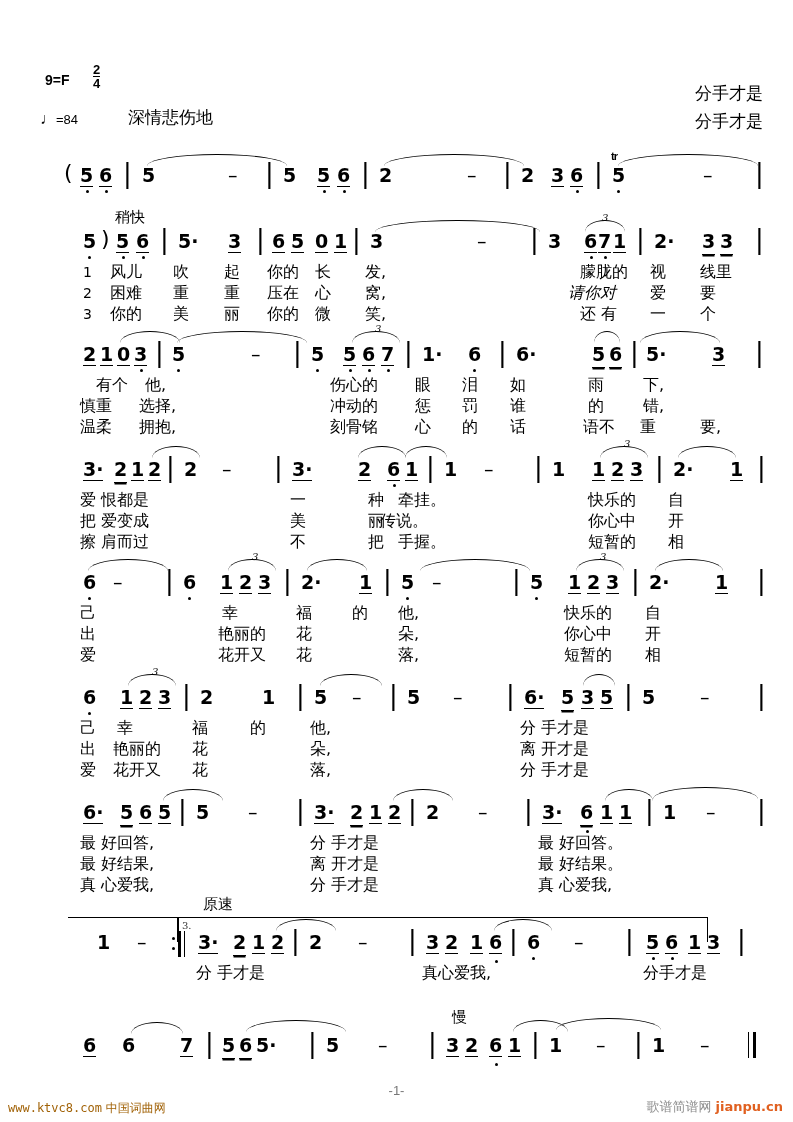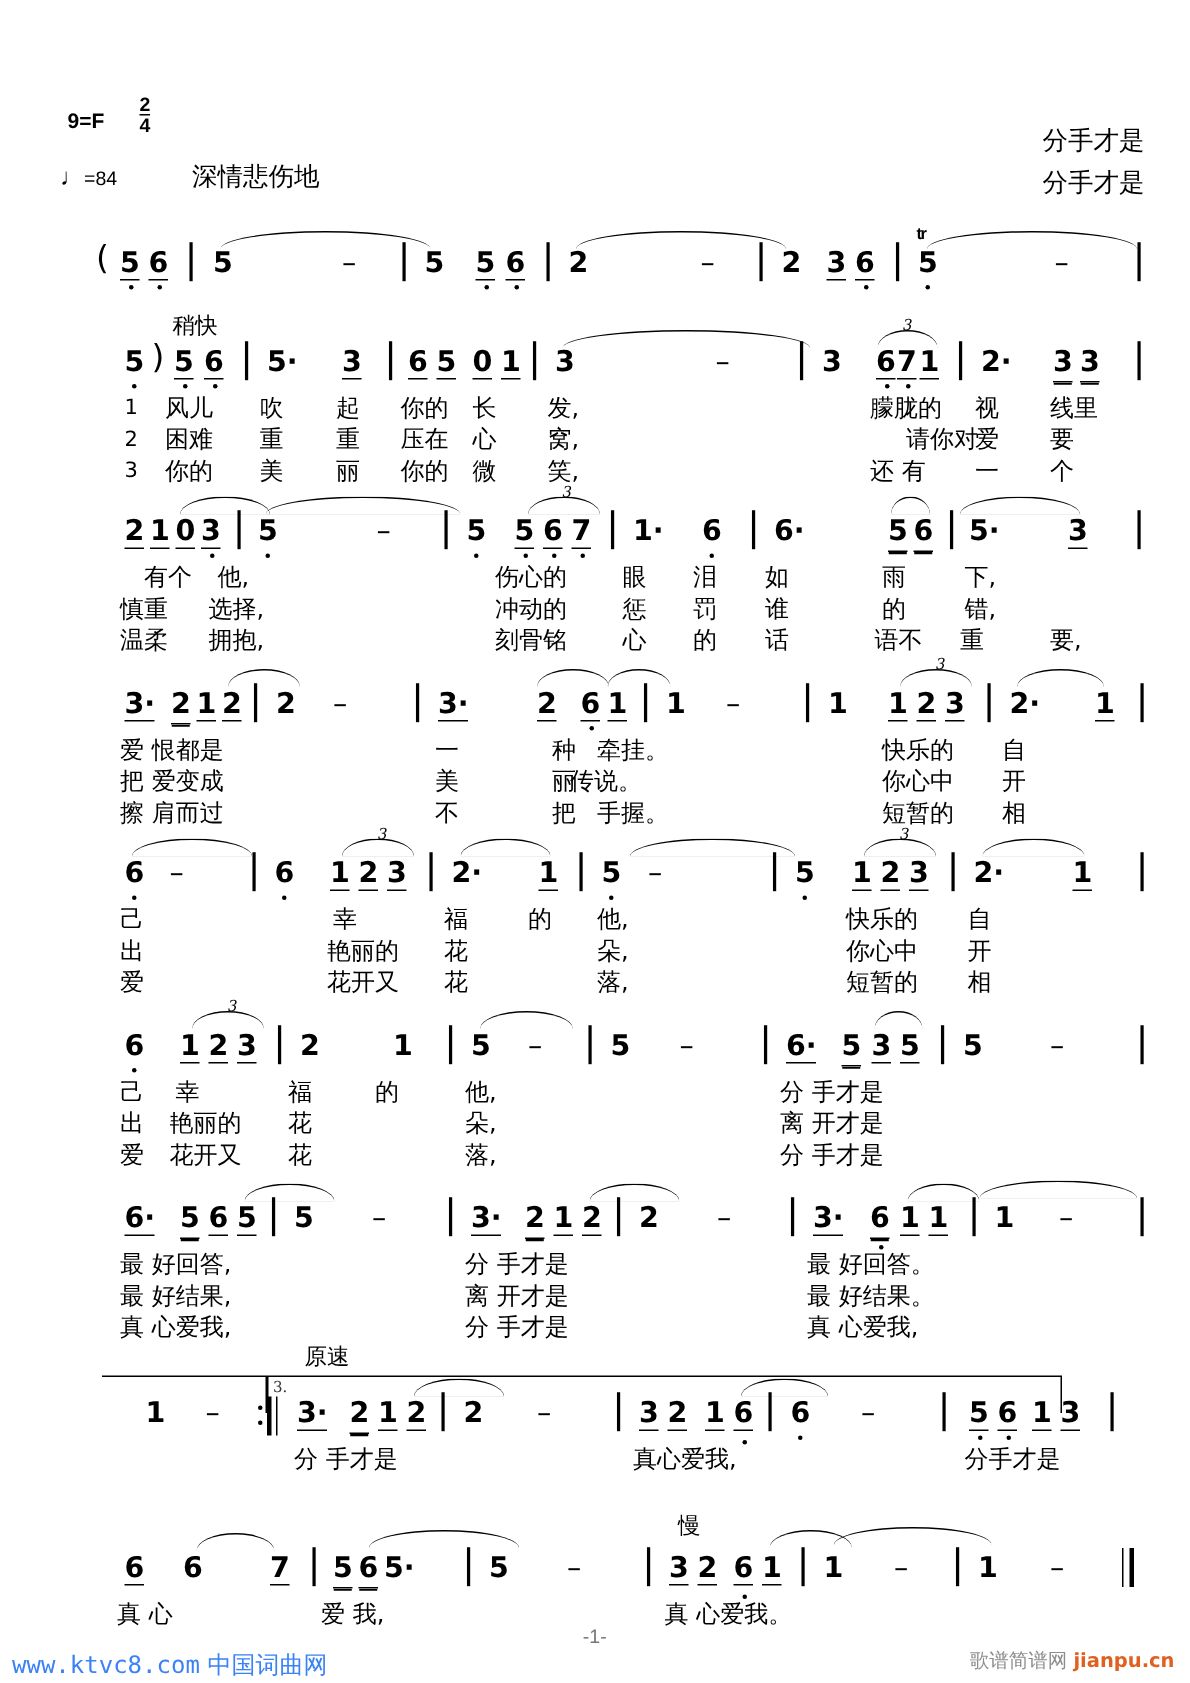--- a/index.html
+++ b/index.html
@@ -88,21 +88,21 @@
   .repeat .d1{position:absolute;left:0px;top:6px;width:3px;height:3px;border-radius:50%;background:#000;}
   .repeat .d2{position:absolute;left:0px;top:16px;width:3px;height:3px;border-radius:50%;background:#000;}
 
   
   .finalbar{position:absolute;}
   .finalbar .a{position:absolute;left:0;top:0;width:1.4px;height:26px;background:#000;}
   .finalbar .b{position:absolute;left:5px;top:0;width:3px;height:26px;background:#000;}
 
   
   .pageno{position:absolute;left:0;top:1083px;width:793px;text-align:center;font-size:13px;color:#777;}
-  .wmleft{position:absolute;left:8px;top:1100px;font-size:16px;color:#3b82f6;font-family:"DejaVu Sans",sans-serif;}
+  .wmleft{position:absolute;left:8px;top:1100px;font-size:12px;color:#a16207;font-family:"DejaVu Sans",sans-serif;}
   .wmleft .dom{font-family:"DejaVu Sans Mono",monospace;}
   .wmright{position:absolute;right:10px;top:1098px;font-size:13px;color:#9a9a9a;font-family:"DejaVu Sans",sans-serif;}
   .wmright .cn{color:#8d8d8d;}
   .wmright .site{color:#e06020;font-weight:bold;}
 </style>
 </head>
 <body>
 
 <div class="sheet">
 
@@ -208,21 +208,21 @@
       <span class="ly" style="left:700px;">线里</span>
     </div>
     <div class="lyricrow" style="top:0px;">
       <span class="vnum" style="position:absolute;left:83px;top:2px;">2</span>
       <span class="ly" style="left:110px;">困难</span>
       <span class="ly" style="left:173px;">重</span>
       <span class="ly" style="left:224px;">重</span>
       <span class="ly" style="left:267px;">压在</span>
       <span class="ly" style="left:315px;">心</span>
       <span class="ly" style="left:365px;">窝,</span>
-      <span class="ly" style="left:604px;">请你对</span>
+      <span class="ly" style="left:568px;font-style:italic;">请你对</span>
       <span class="ly" style="left:650px;">爱</span>
       <span class="ly" style="left:700px;">要</span>
     </div>
     <div class="lyricrow" style="top:0px;">
       <span class="vnum" style="position:absolute;left:83px;top:2px;">3</span>
       <span class="ly" style="left:110px;">你的</span>
       <span class="ly" style="left:173px;">美</span>
       <span class="ly" style="left:224px;">丽</span>
       <span class="ly" style="left:267px;">你的</span>
       <span class="ly" style="left:315px;">微</span>
@@ -616,25 +616,20 @@
       <span class="tok" style="left:549px;">1</span>
       <span class="tok dash" style="left:596px;">–</span>
       <span class="tok bar" style="left:634px;">|</span>
       <span class="tok" style="left:652px;">1</span>
       <span class="tok dash" style="left:700px;">–</span>
       <span class="finalbar" style="left:748px;top:4px;width:12px;height:26px;">
         <span class="a"></span>
         <span class="b"></span>
       </span>
     </div>
-    <div class="lyricrow">
-      <span class="ly" style="left:78px;">真 心</span>
-      <span class="ly" style="left:214px;">爱 我,</span>
-      <span class="ly" style="left:443px;">真 心爱我。</span>
-    </div>
   </div>
 
   <div class="pageno">-1-</div>
   <div class="wmleft">
     <span class="dom">www.ktvc8.com</span>
     <span>中国词曲网</span>
   </div>
   <div class="wmright">
     <span class="cn">歌谱简谱网</span>
     <span class="site">jianpu.cn</span>

